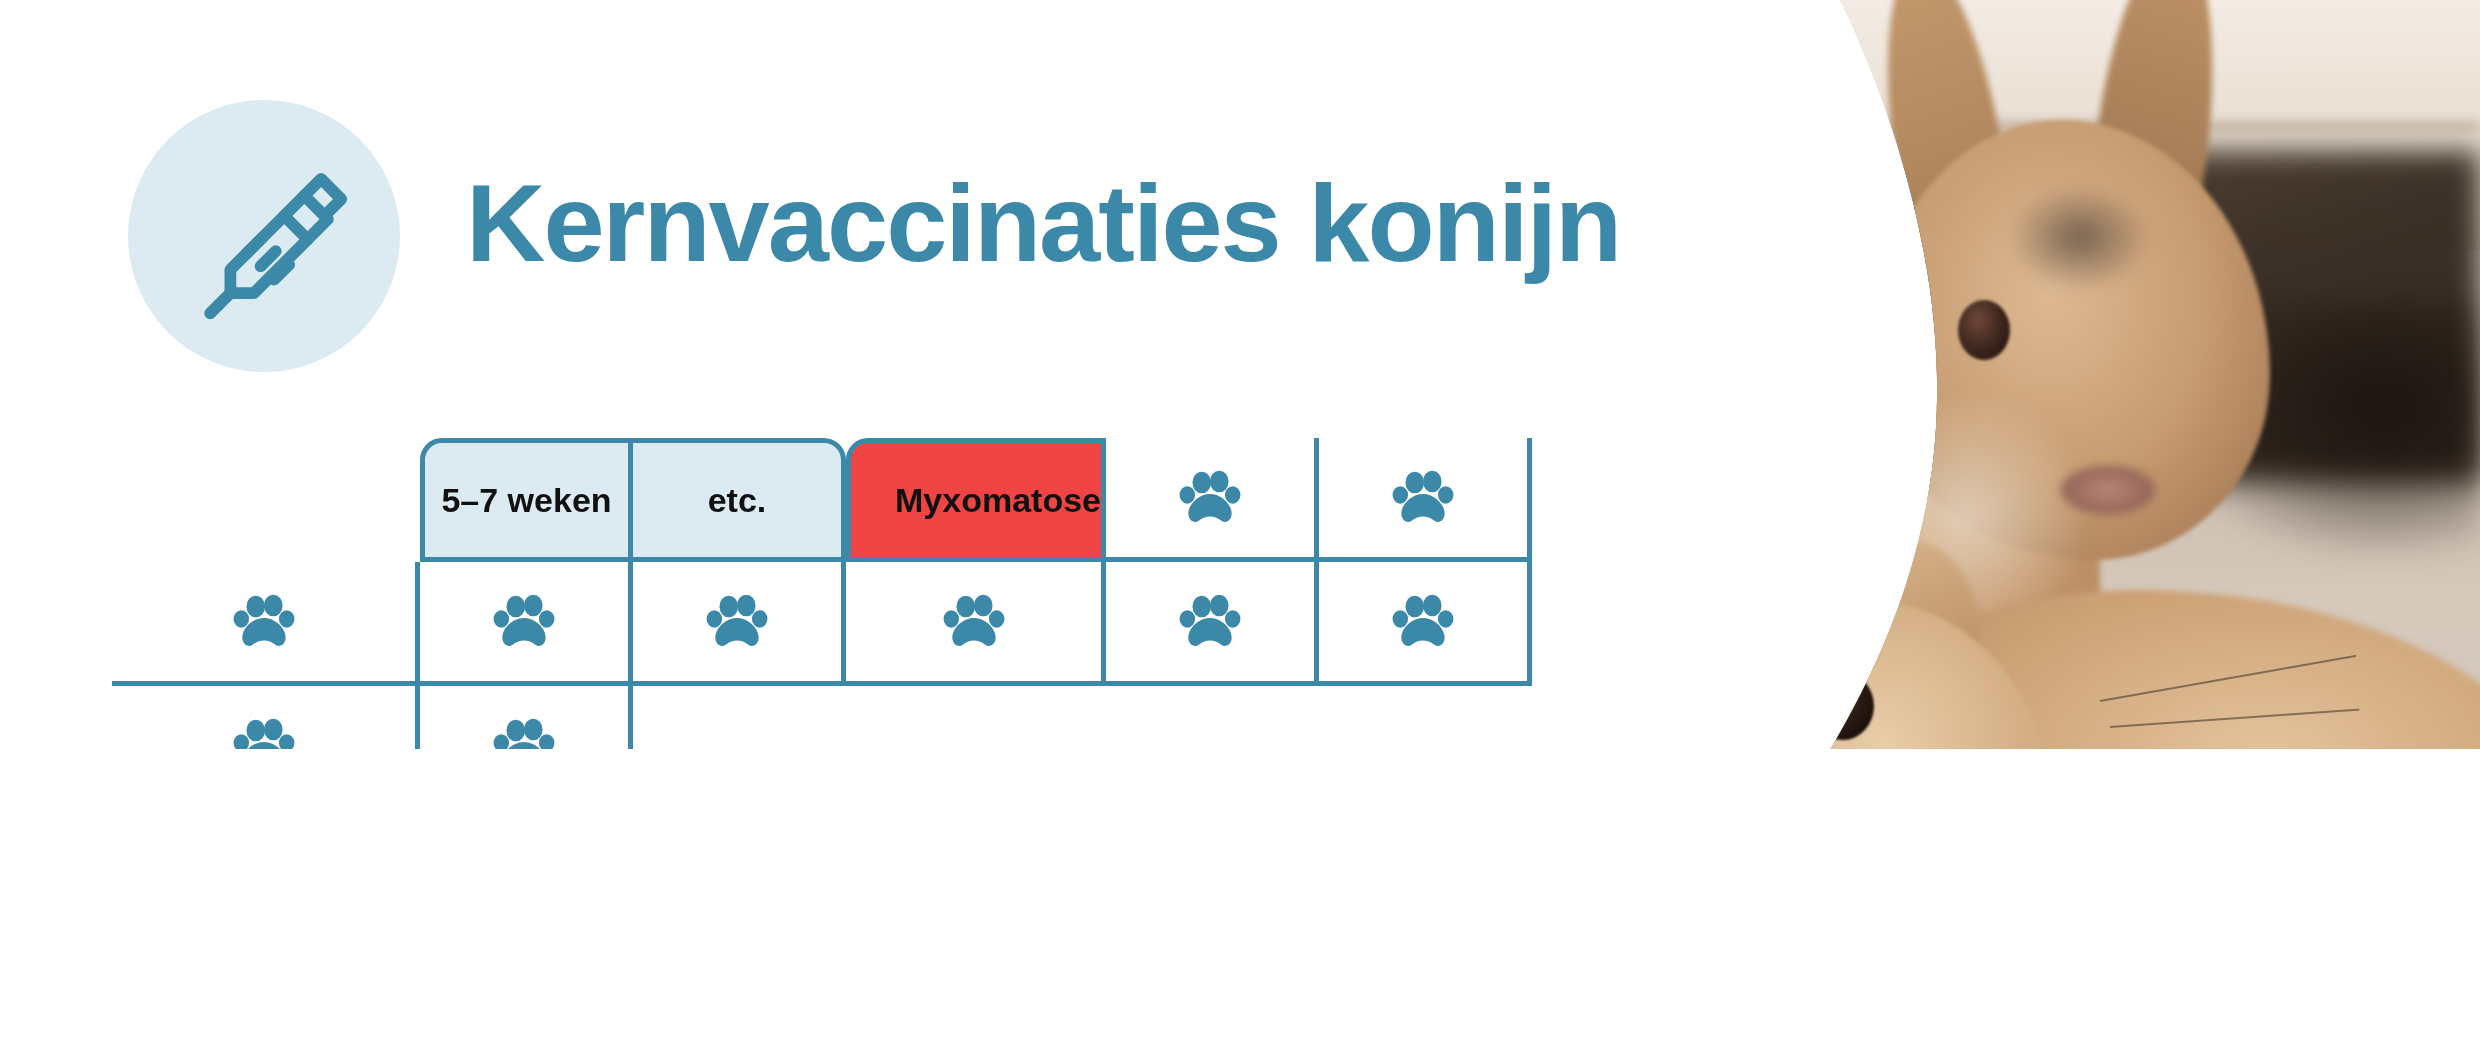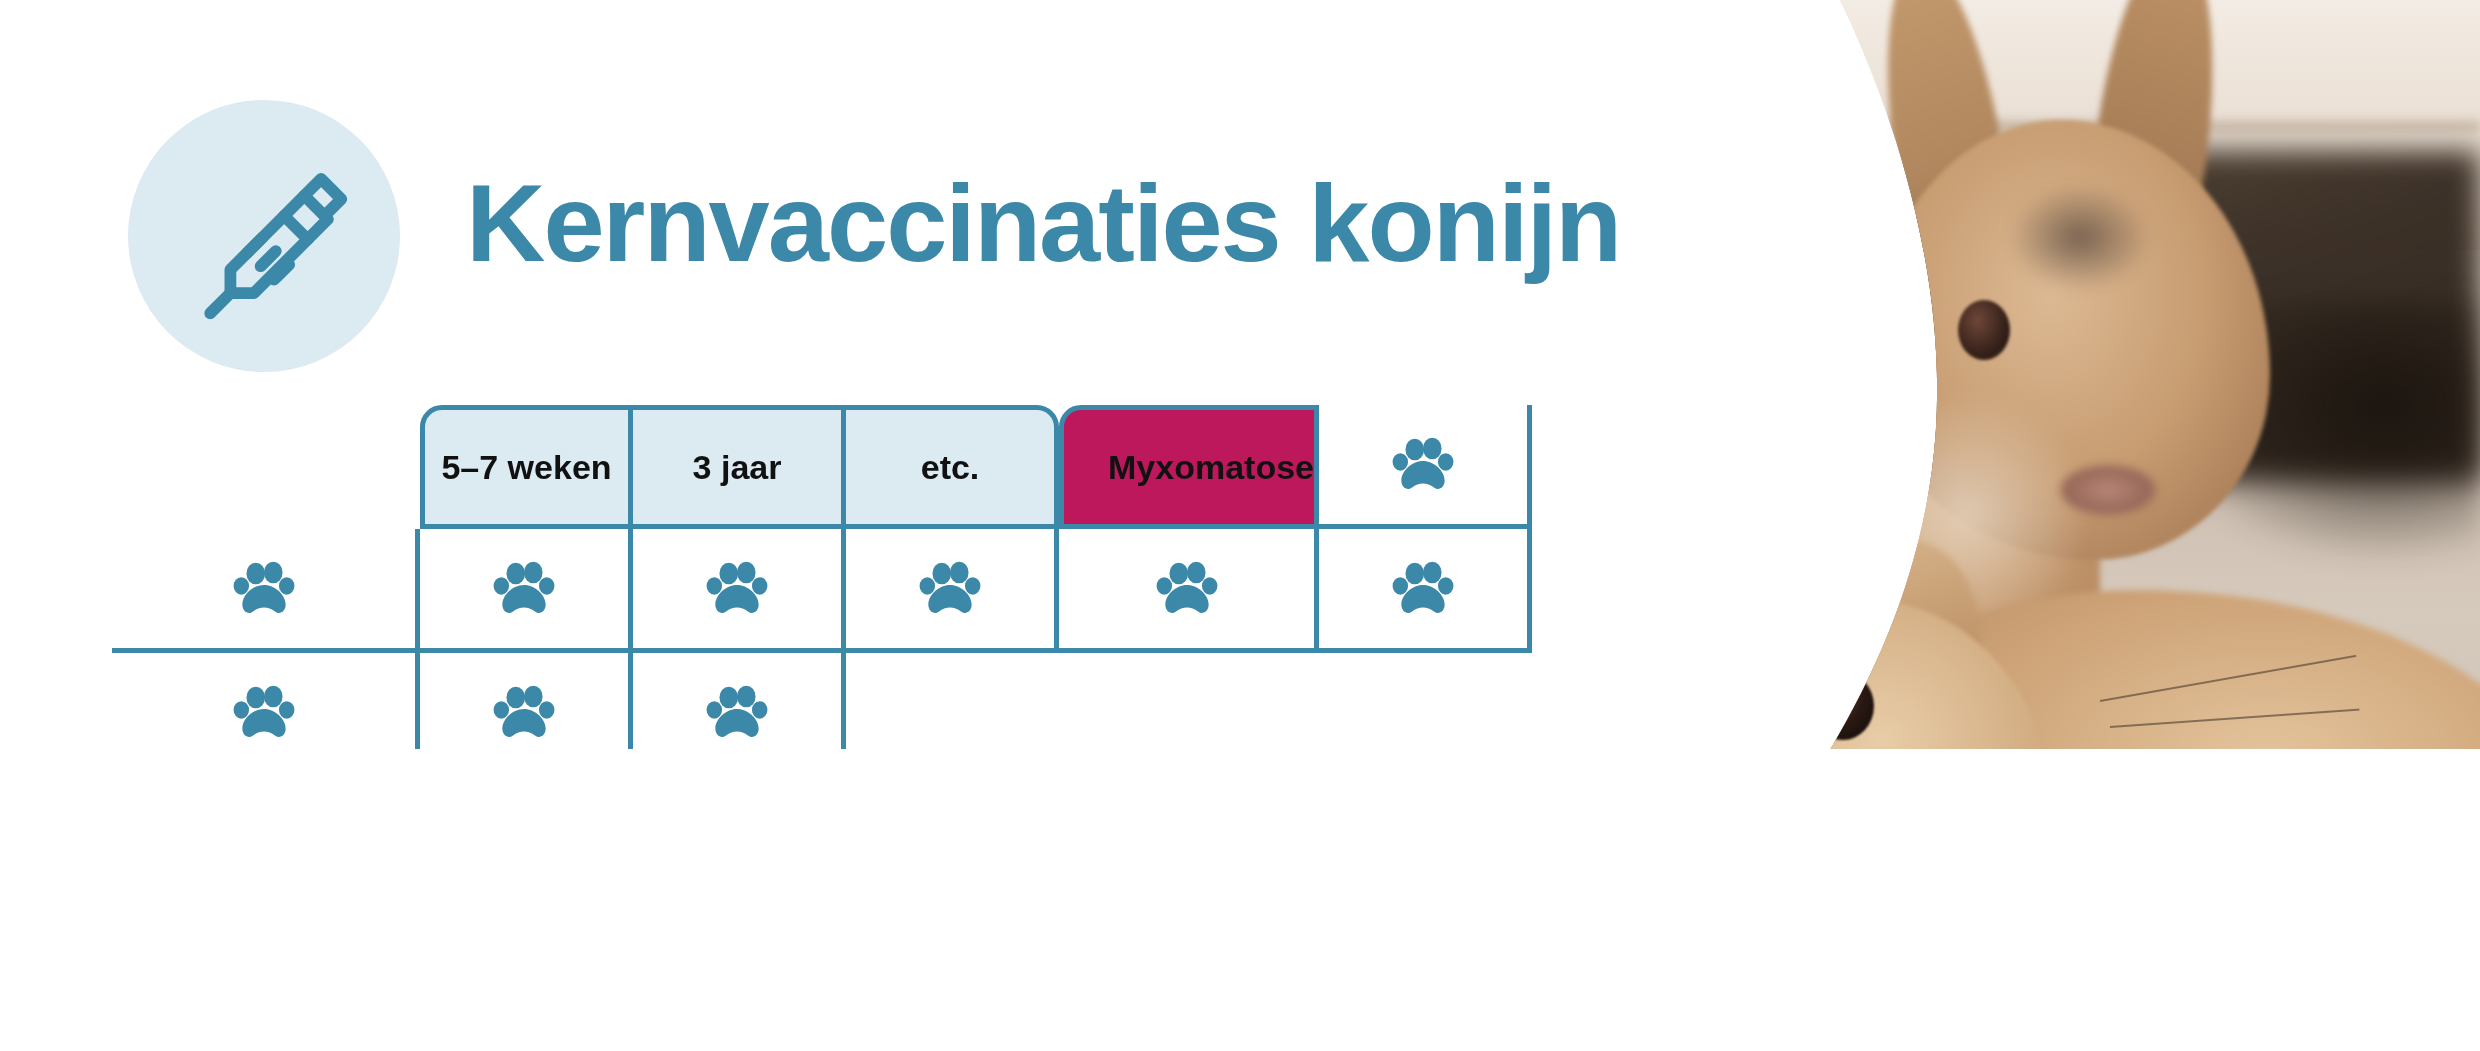--- a/index.html
+++ b/index.html
@@ -60,20 +60,21 @@
     width: 1420px;
     height: 380px;
   }
 
   .tbl-grid {
     position: absolute;
     inset: 0;
     display: grid;
     grid-template-columns: 308px repeat(5, 1fr);
     grid-template-rows: 124px 124px 124px;
+    margin-top: 33px;
   }
 
   .cell {
     position: relative;
     display: flex;
     align-items: center;
     box-sizing: border-box;
   }
 
   
@@ -97,21 +98,21 @@
     border-left: 5px solid #3b88a8;
     border-top-left-radius: 22px;
   }
   .hdr.last {
     border-top-right-radius: 22px;
     text-align: center;
   }
 
   
   .rowlabel {
-    background: #be185d;
+    background: #ef4444;
     justify-content: flex-start;
     padding-left: 44px;
     border-left: 5px solid #3b88a8;
     border-bottom: 5px solid #3b88a8;
     border-right: 5px solid #3b88a8;
     font-size: 34px;
     font-weight: bold;
     color: #111111;
   }
   .rowlabel.first {
@@ -337,21 +338,20 @@
   </div>
 
   <div id="page-title">Kernvaccinaties konijn</div>
 
   <div id="schedule-table">
     <div class="tbl-grid">
 
       <div class="cell corner-blank"></div>
 
       <div class="cell hdr first">5–7 weken</div>
-      <div class="cell hdr">3 jaar</div>
       <div class="cell hdr last">etc.</div>
 
       <div class="cell rowlabel first">Myxomatose</div>
 
       <div class="cell data">
         <svg class="paw" viewBox="0 0 64 64">
           <ellipse cx="24" cy="17" rx="9" ry="10.5" fill="#3b88a8"></ellipse>
           <ellipse cx="41" cy="16" rx="9" ry="10.5" fill="#3b88a8"></ellipse>
           <ellipse cx="10" cy="29" rx="7.5" ry="8.5" fill="#3b88a8"></ellipse>
           <ellipse cx="54" cy="29" rx="7.5" ry="8.5" fill="#3b88a8"></ellipse>

